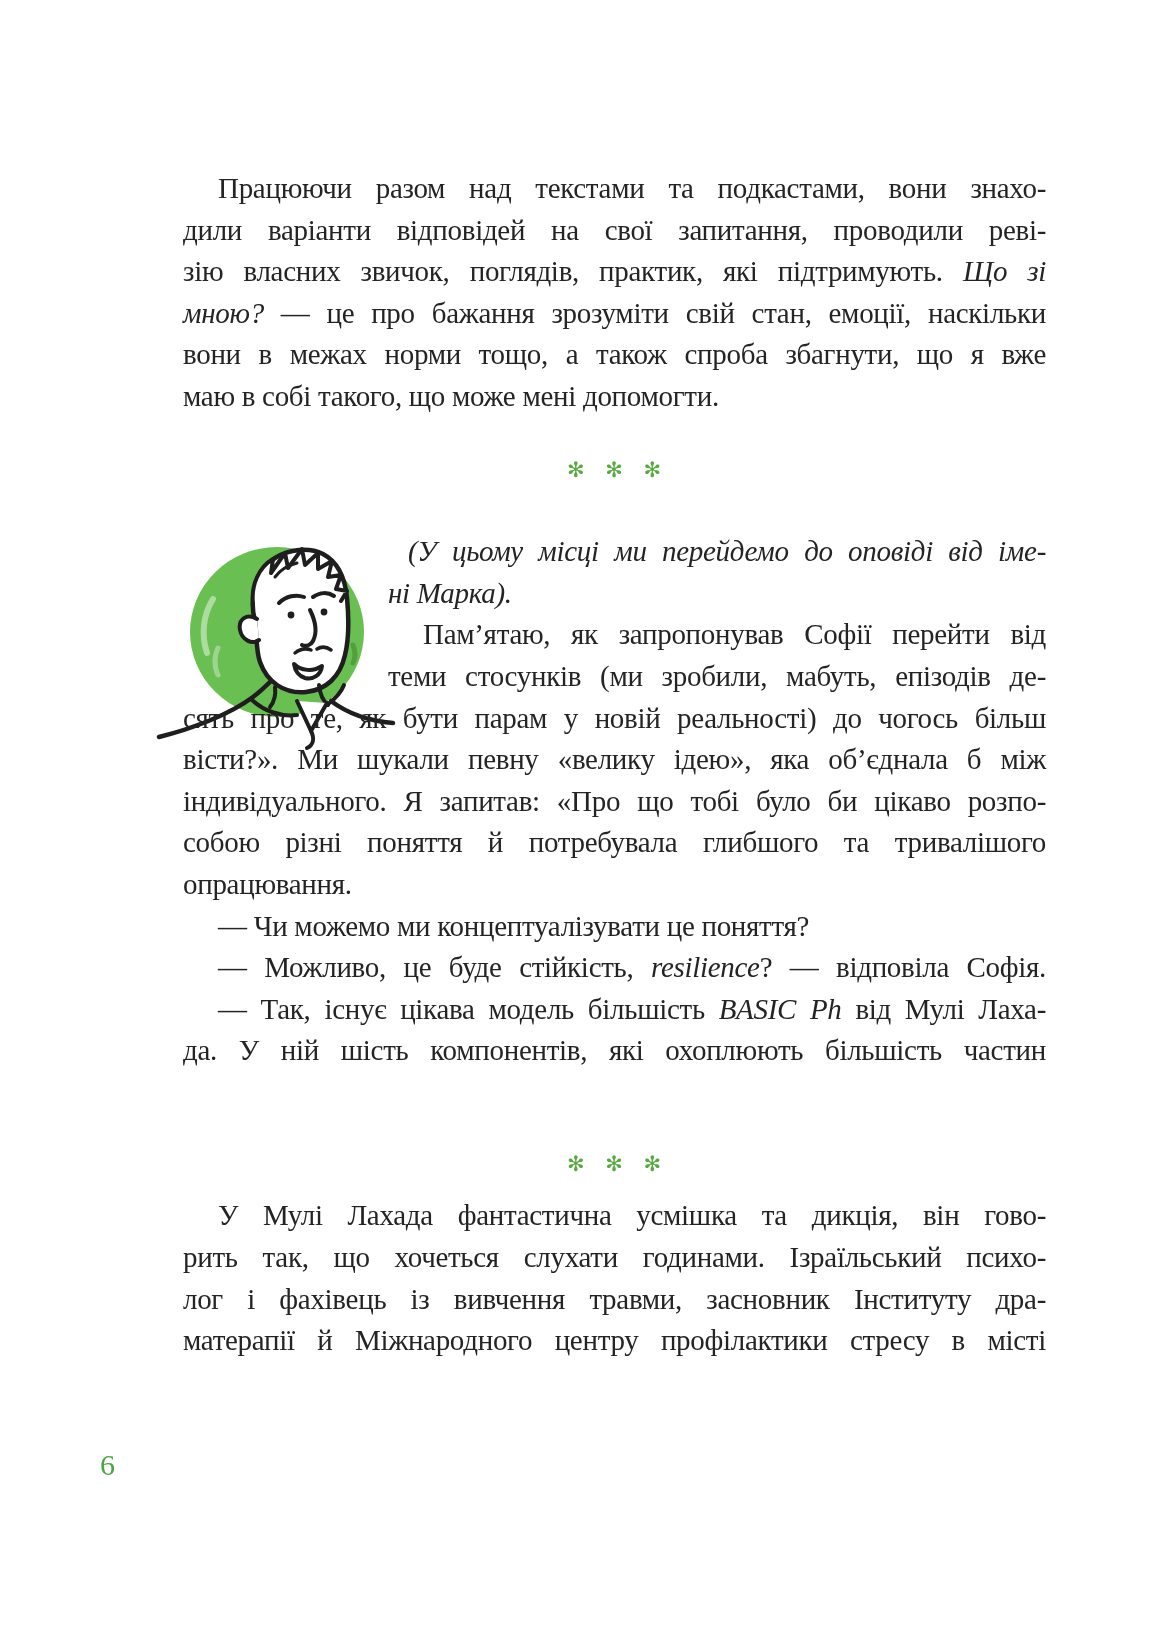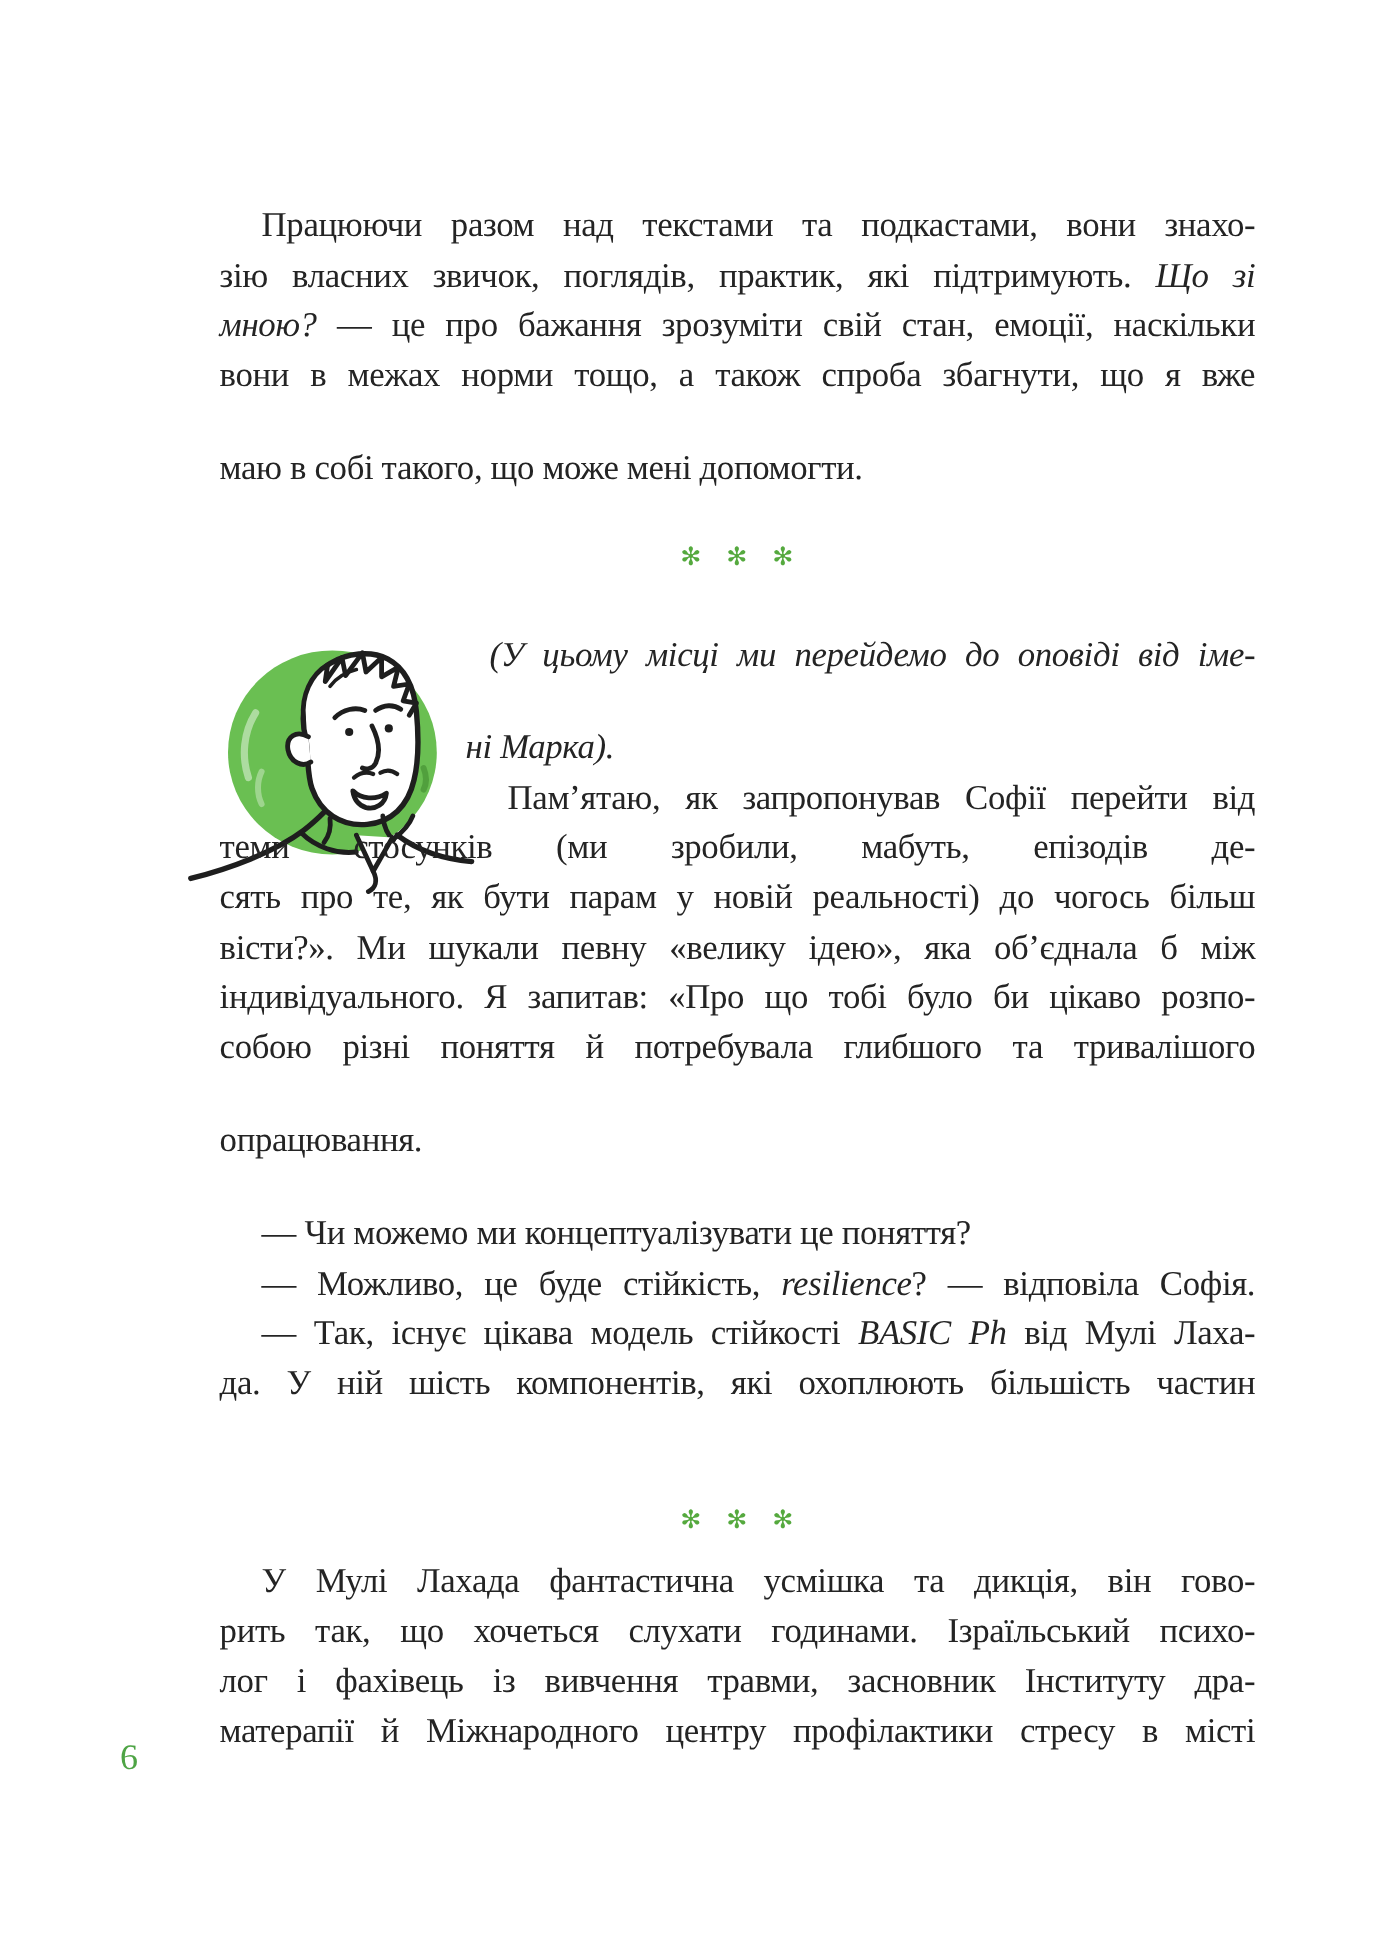--- a/index.html
+++ b/index.html
@@ -17,21 +17,21 @@
     left:183px;top:168px;
     width:863px;
     font-size:29px;
     line-height:41.6px;
     letter-spacing:-0.3px;
   }
   .line{
     text-align:justify;
     text-align-last:justify;
   }
-  .line.end{text-align-last:left;margin-top:36px;}
+  .line.end{text-align-last:left;}
   .line.ind{text-indent:35px;}
   .line.ind2{text-indent:20px;}
   .it{font-style:italic;}
   .sep{
     font-family:"DejaVu Sans",sans-serif;
     font-size:21px;
     line-height:41.6px;
     color:#55a93e;
     text-align:center;
     letter-spacing:1px;
@@ -57,20 +57,21 @@
   }
 </style>
 </head>
 <body>
 
 <div class="page">
   <div class="body-col">
 
     <div>
         <div class="line ind"><span>Працюючи разом над текстами та подкастами, вони знахо-</span></div>
+        <div class="line"><span>дили варіанти відповідей на свої запитання, проводили реві-</span></div>
         <div class="line"><span>зію власних звичок, поглядів, практик, які підтримують. </span><span class="it">Що зі</span></div>
         <div class="line"><span class="it">мною?</span><span> — це про бажання зрозуміти свій стан, емоції, наскільки</span></div>
         <div class="line"><span>вони в межах норми тощо, а також спроба збагнути, що я вже</span></div>
         <div class="line end"><span>маю в собі такого, що може мені допомогти.</span></div>
       </div>
 
     <div class="sep s1">✻ ✻ ✻</div>
 
     <div>
       <div class="figfloat">
@@ -111,21 +112,21 @@
         <div class="line"><span>сять про те, як бути парам у новій реальності) до чогось більш</span></div>
         <div class="line"><span>вісти?». Ми шукали певну «велику ідею», яка об’єднала б між</span></div>
         <div class="line"><span>індивідуального. Я запитав: «Про що тобі було би цікаво розпо-</span></div>
         <div class="line"><span>собою різні поняття й потребувала глибшого та тривалішого</span></div>
         <div class="line end"><span>опрацювання.</span></div>
       </div>
 
     <div>
         <div class="line end ind"><span>— Чи можемо ми концептуалізувати це поняття?</span></div>
         <div class="line ind"><span>— Можливо, це буде стійкість, </span><span class="it">resilience</span><span>? — відповіла Софія.</span></div>
-        <div class="line ind"><span>— Так, існує цікава модель стійкості </span><span class="it">BASIC Ph</span><span> від Мулі Лаха-</span></div>
+        <div class="line ind"><span>— Так, існує цікава модель більшість </span><span class="it">BASIC Ph</span><span> від Мулі Лаха-</span></div>
         <div class="line"><span>да. У ній шість компонентів, які охоплюють більшість частин</span></div>
       </div>
 
     <div class="sep s2">✻ ✻ ✻</div>
 
     <div>
         <div class="line ind"><span>У Мулі Лахада фантастична усмішка та дикція, він гово-</span></div>
         <div class="line"><span>рить так, що хочеться слухати годинами. Ізраїльський психо-</span></div>
         <div class="line"><span>лог і фахівець із вивчення травми, засновник Інституту дра-</span></div>
         <div class="line"><span>матерапії й Міжнародного центру профілактики стресу в місті</span></div>

